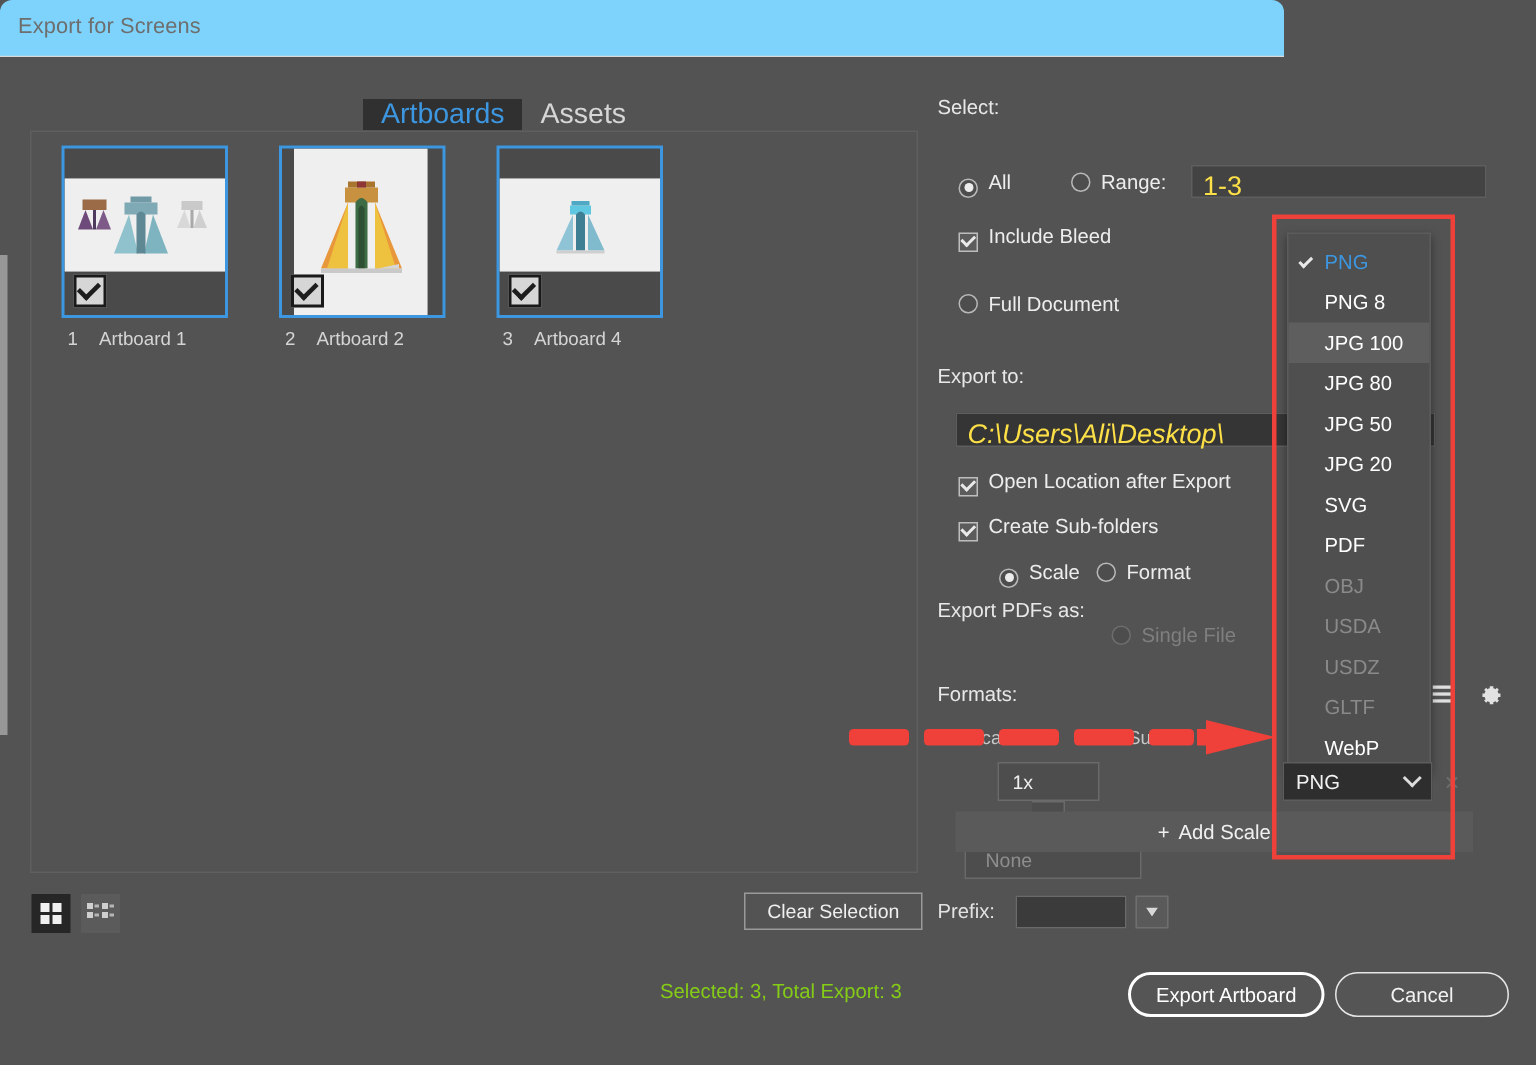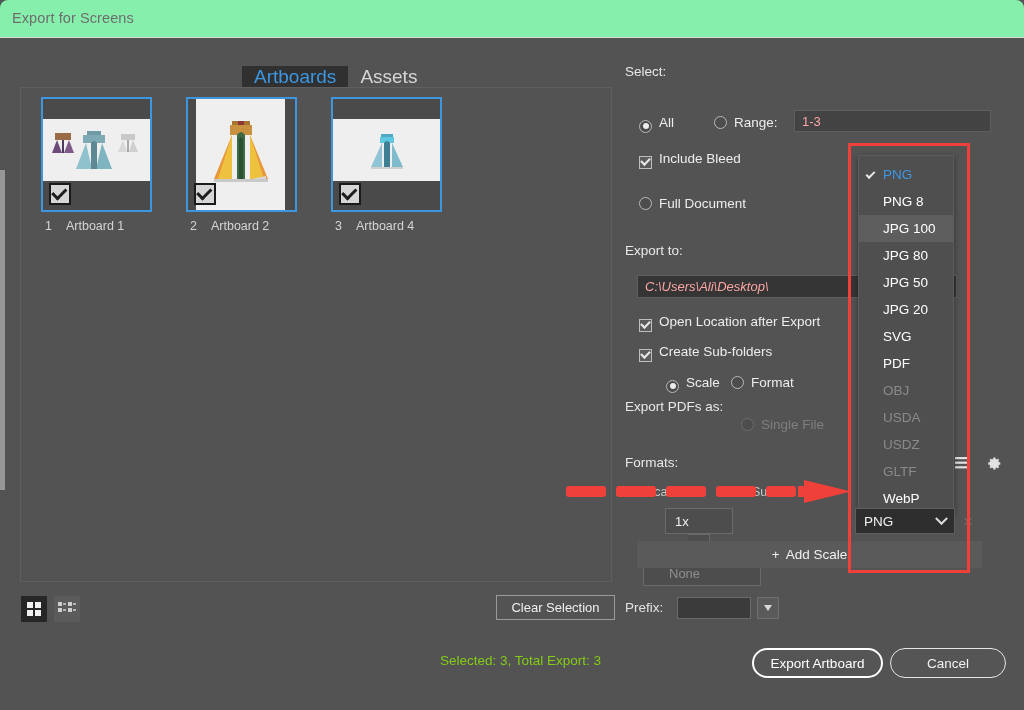--- a/index.html
+++ b/index.html
@@ -15,22 +15,22 @@
     position: relative;
     width: 1024px; height: 710px;
     background: #535353;
     overflow: hidden;
   }
 
   
   .titlebar {
     position: absolute;
     left: 0; top: 0;
-    width: 1024px; height: 38px;
-    background: #86efac;
+    width: 856px; height: 38px;
+    background: #7dd3fc;
     border-top-left-radius: 8px;
     border-top-right-radius: 8px;
     border-bottom: 1px solid #d9d9d9;
   }
   .titlebar-text {
     position: absolute;
     left: 12px; top: 10px;
     font-size: 14.5px;
     color: #6e6e6e;
     letter-spacing: .1px;
@@ -199,22 +199,22 @@
   .opt-text {
     font-size: 13.5px;
     color: #ededed;
     margin-left: 7px;
   }
   .opt-text.dim { color: #7f7f7f; }
 
   .text-input {
     background: #434343;
     border: 1px solid #5e5e5e;
-    color: #fca5a5;
-    font-size: 13px;
+    color: #fde047;
+    font-size: 18px;
     padding: 3px 7px;
     font-family: "Liberation Sans", sans-serif;
   }
 
   
   .fmt-popup {
     position: absolute;
     left: 858px; top: 155px;
     width: 96px;
     background: #4f4f4f;
@@ -302,21 +302,21 @@
     border-left: none;
     display: flex; align-items: center; justify-content: center;
   }
   .suffix-input {
     margin-left: 6px;
     width: 118px; height: 26px;
     background: #4d4d4d;
     border: 1px solid #6a6a6a;
     color: #8e8e8e;
     font-size: 13px;
-    display: flex; align-items: center; padding-left: 25px;
+    display: flex; align-items: center; padding-left: 13px;
   }
   .remove-x {
     position: absolute;
     left: 963px; top: 512px;
     color: #6f6f6f;
     font-size: 17px;
     z-index: 30;
   }
 
   .add-scale {

